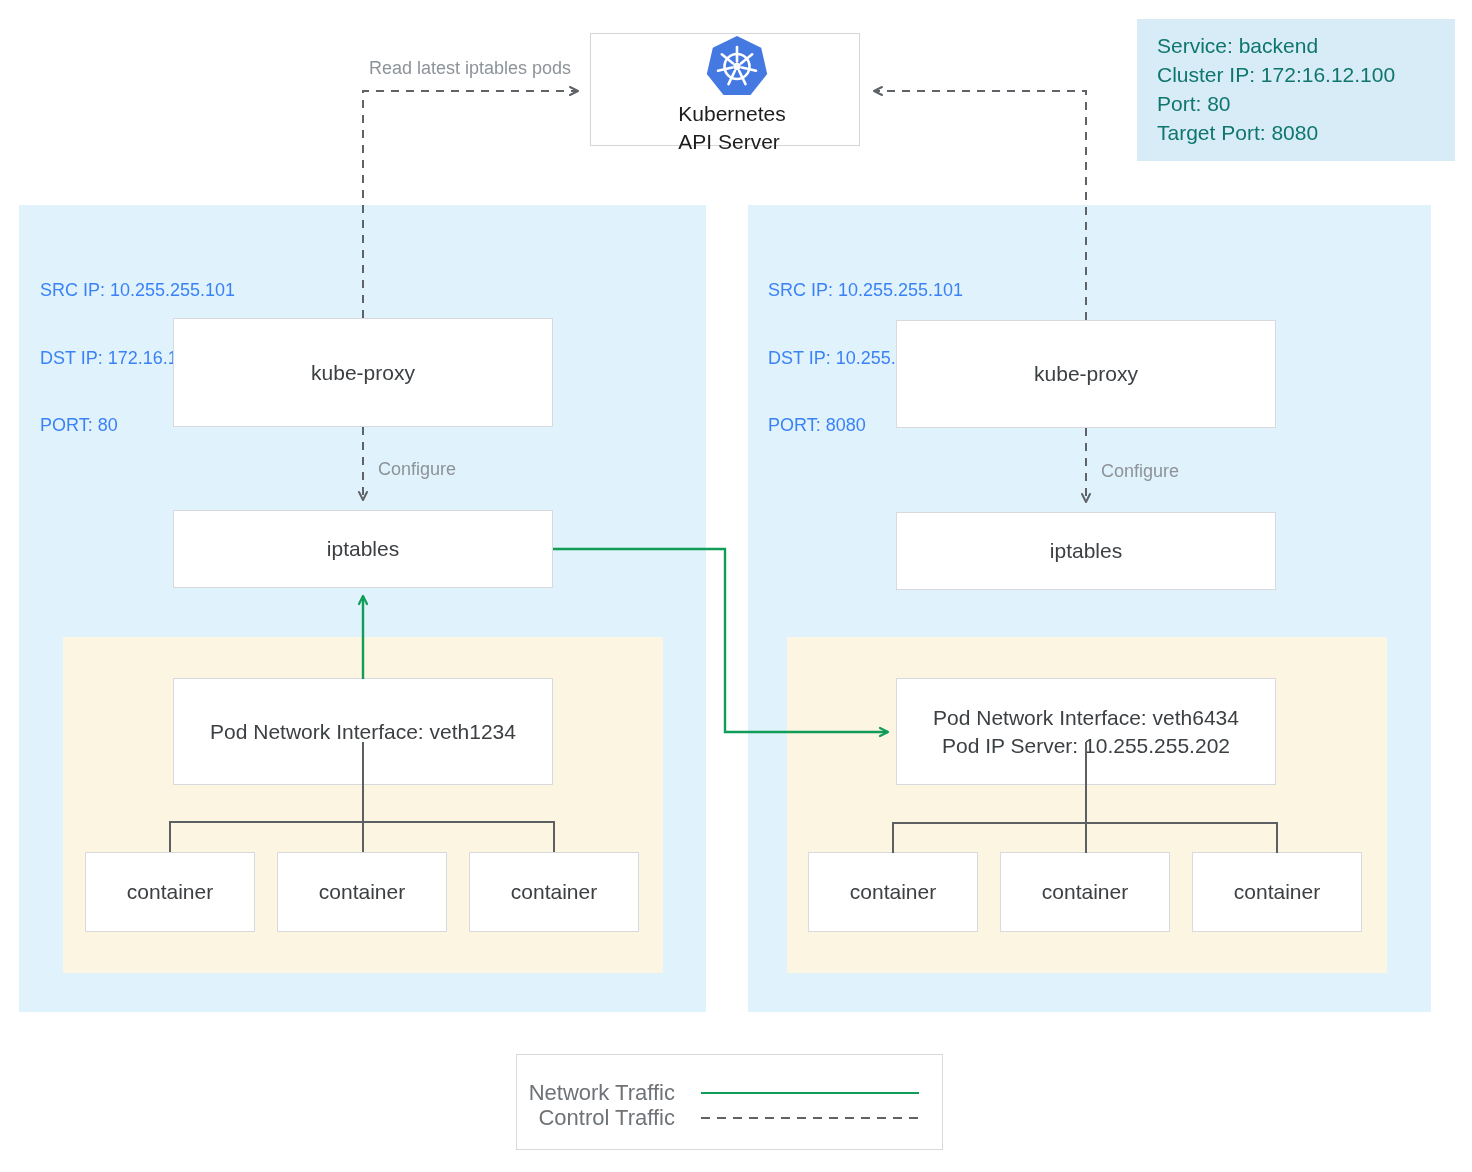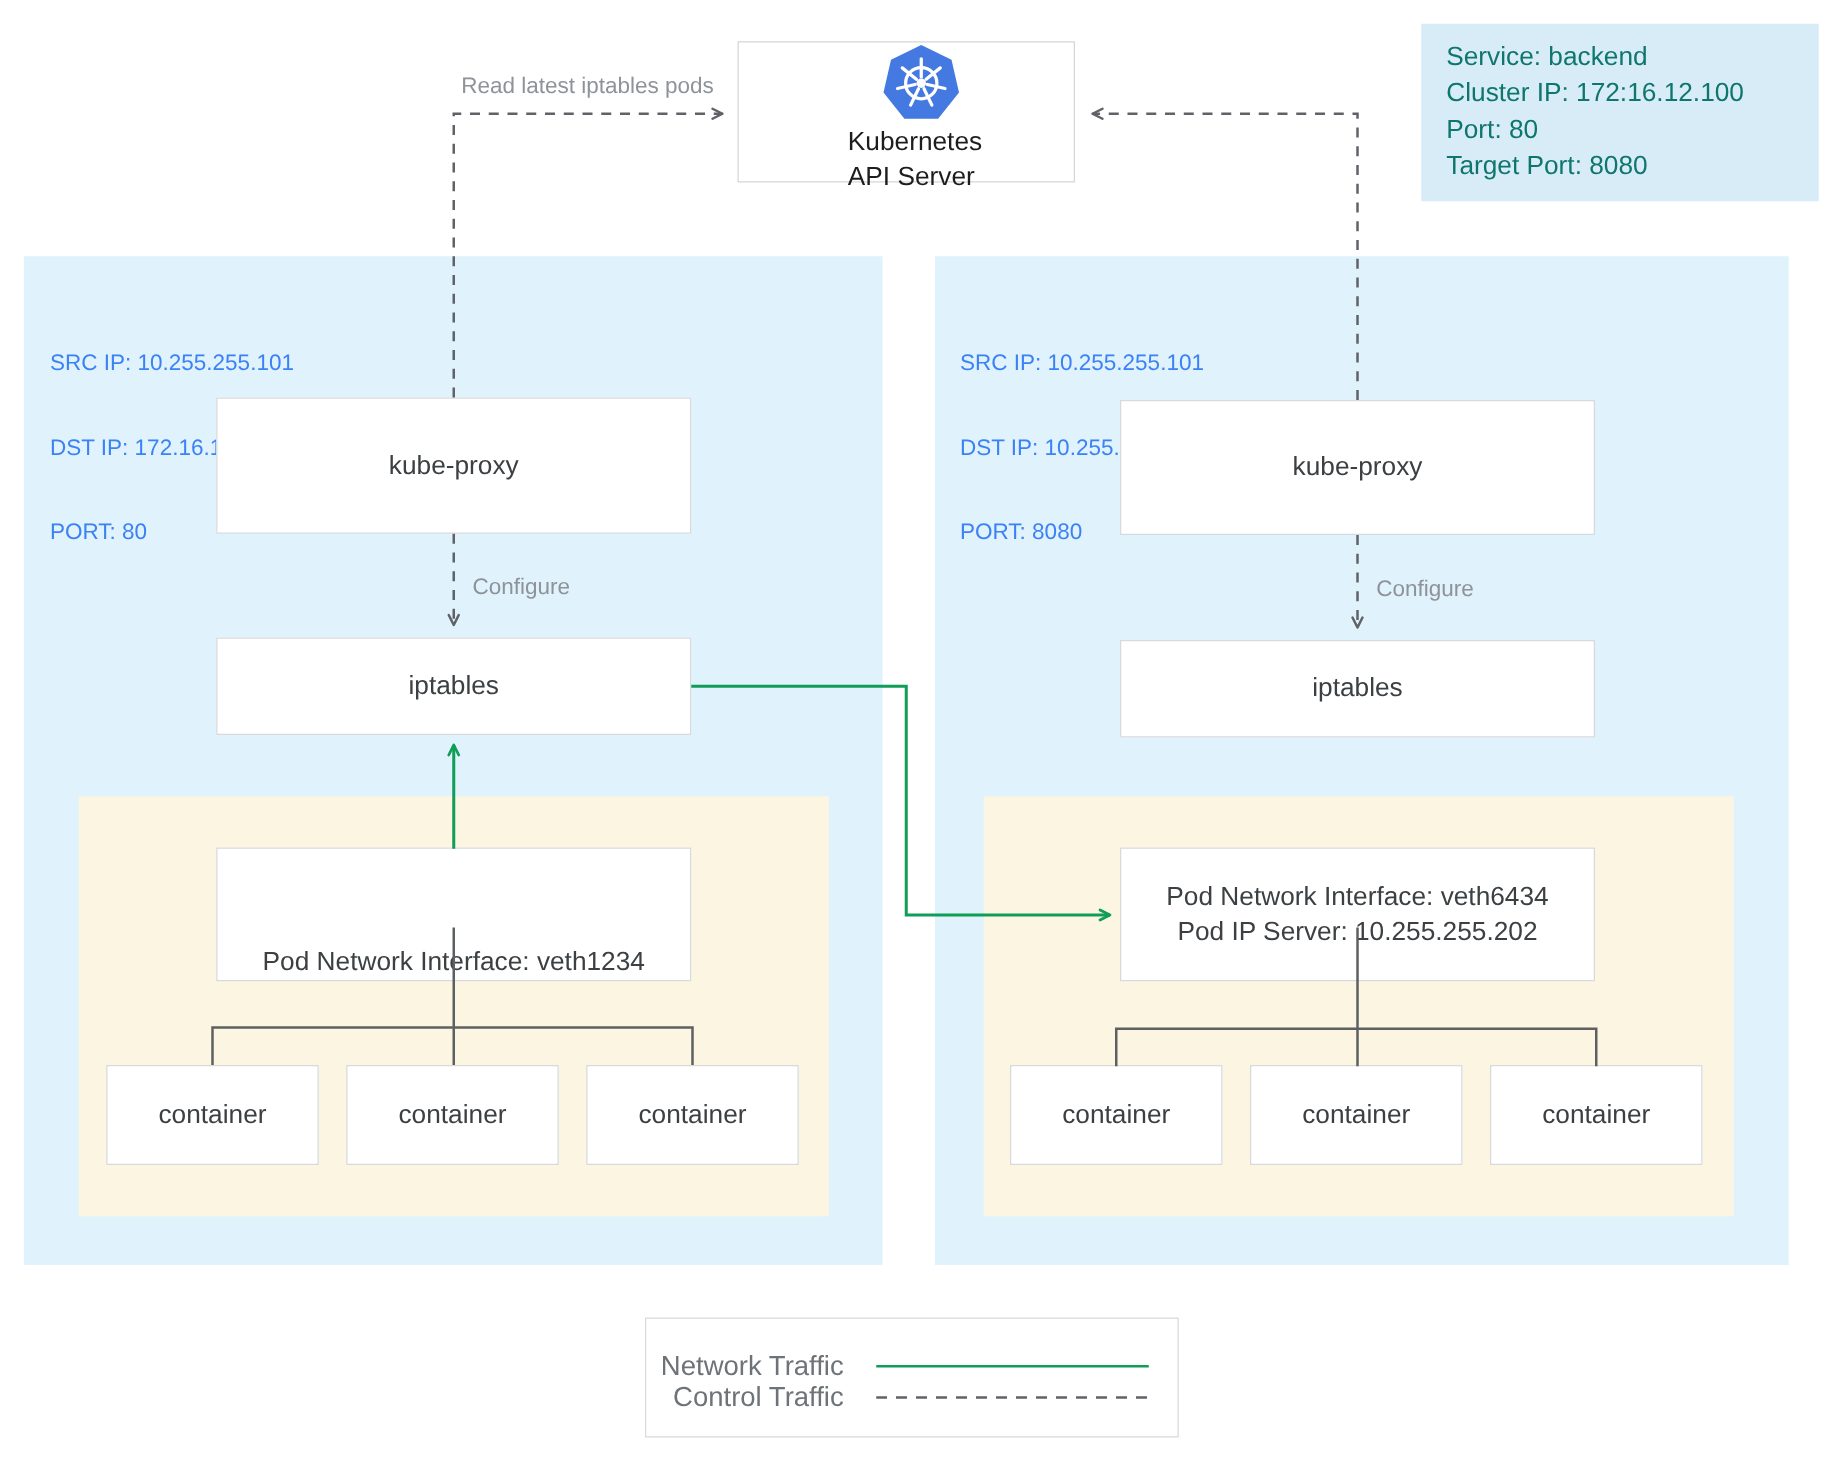--- a/index.html
+++ b/index.html
@@ -100,21 +100,21 @@
     <span>kube-proxy</span>
   </div>
 
   <div class="wbox" style="left:173px;top:510px;width:380px;height:78px;">
     <span>iptables</span>
   </div>
   <div class="wbox" style="left:896px;top:512px;width:380px;height:78px;">
     <span>iptables</span>
   </div>
 
-  <div class="wbox" style="left:173px;top:678px;width:380px;height:107px;align-items:flex-end;">
+  <div class="wbox" style="left:173px;top:678px;width:380px;height:107px;">
     <div class="two-line">
       <div>Pod Network Interface: veth1234</div>
     </div>
   </div>
   <div class="wbox" style="left:896px;top:678px;width:380px;height:107px;">
     <div class="two-line">
       <div>Pod Network Interface: veth6434</div>
       <div>Pod IP Server: 10.255.255.202</div>
     </div>
   </div>

